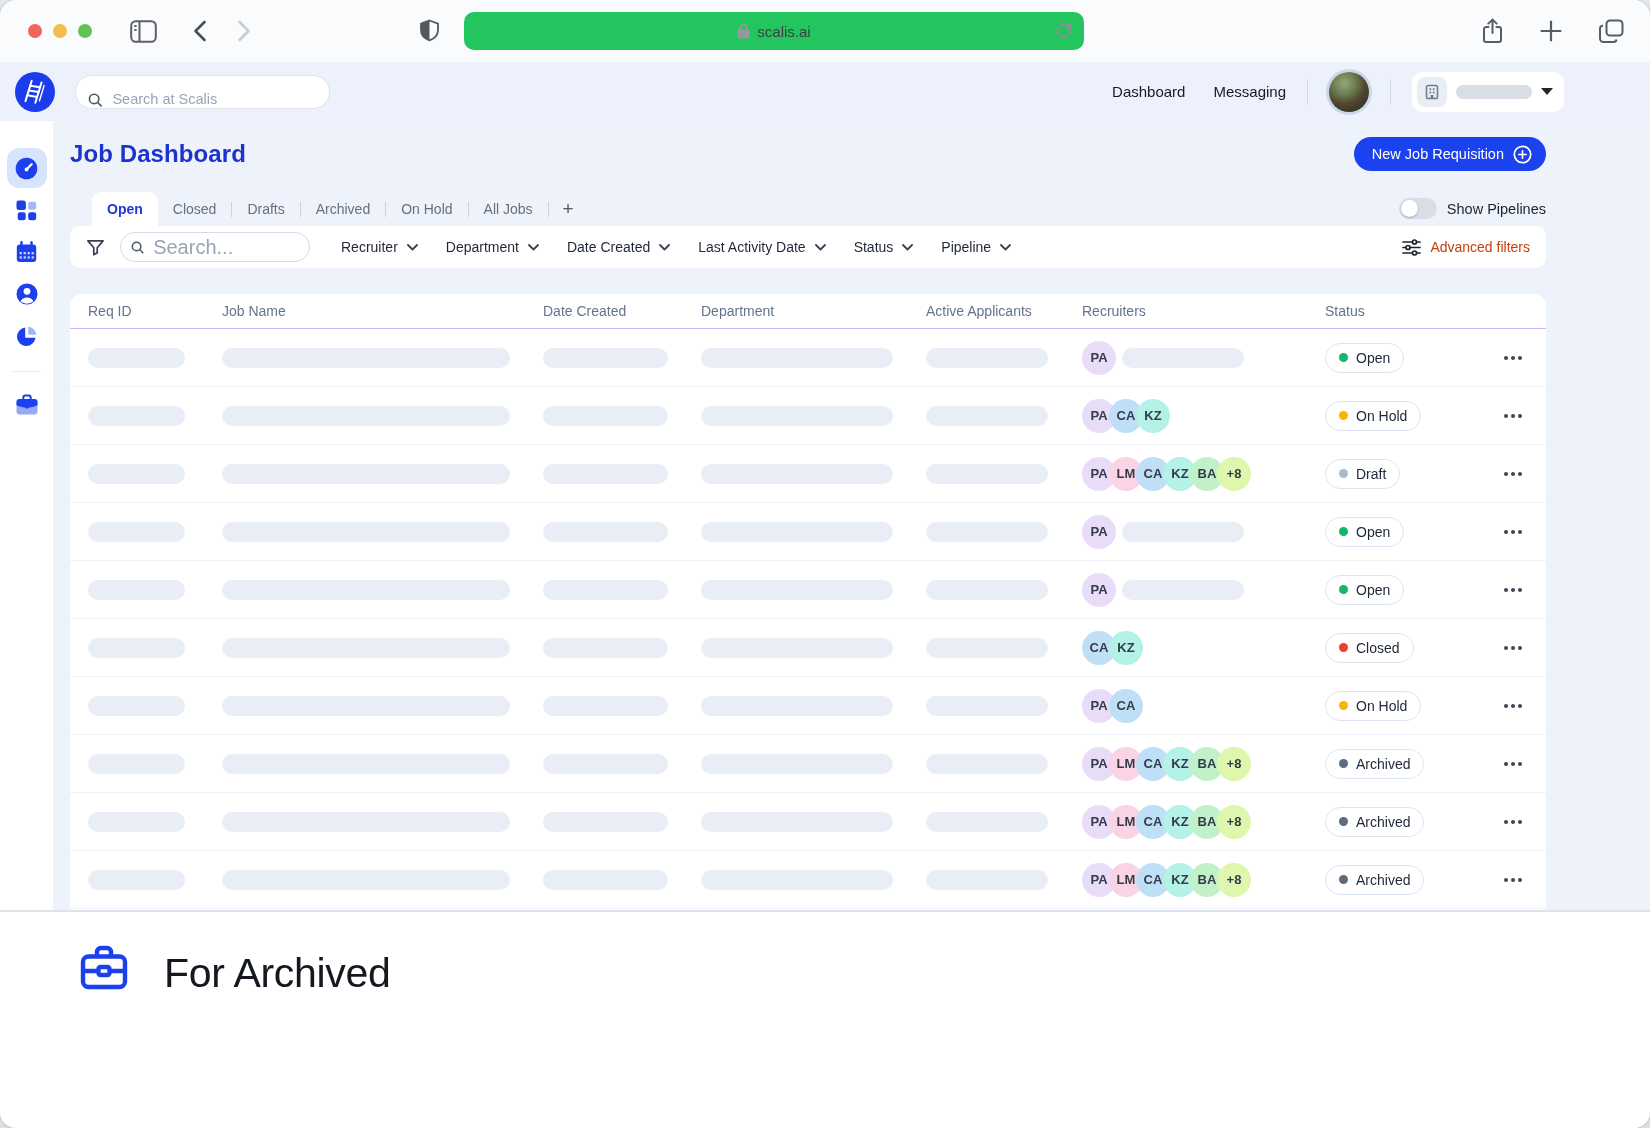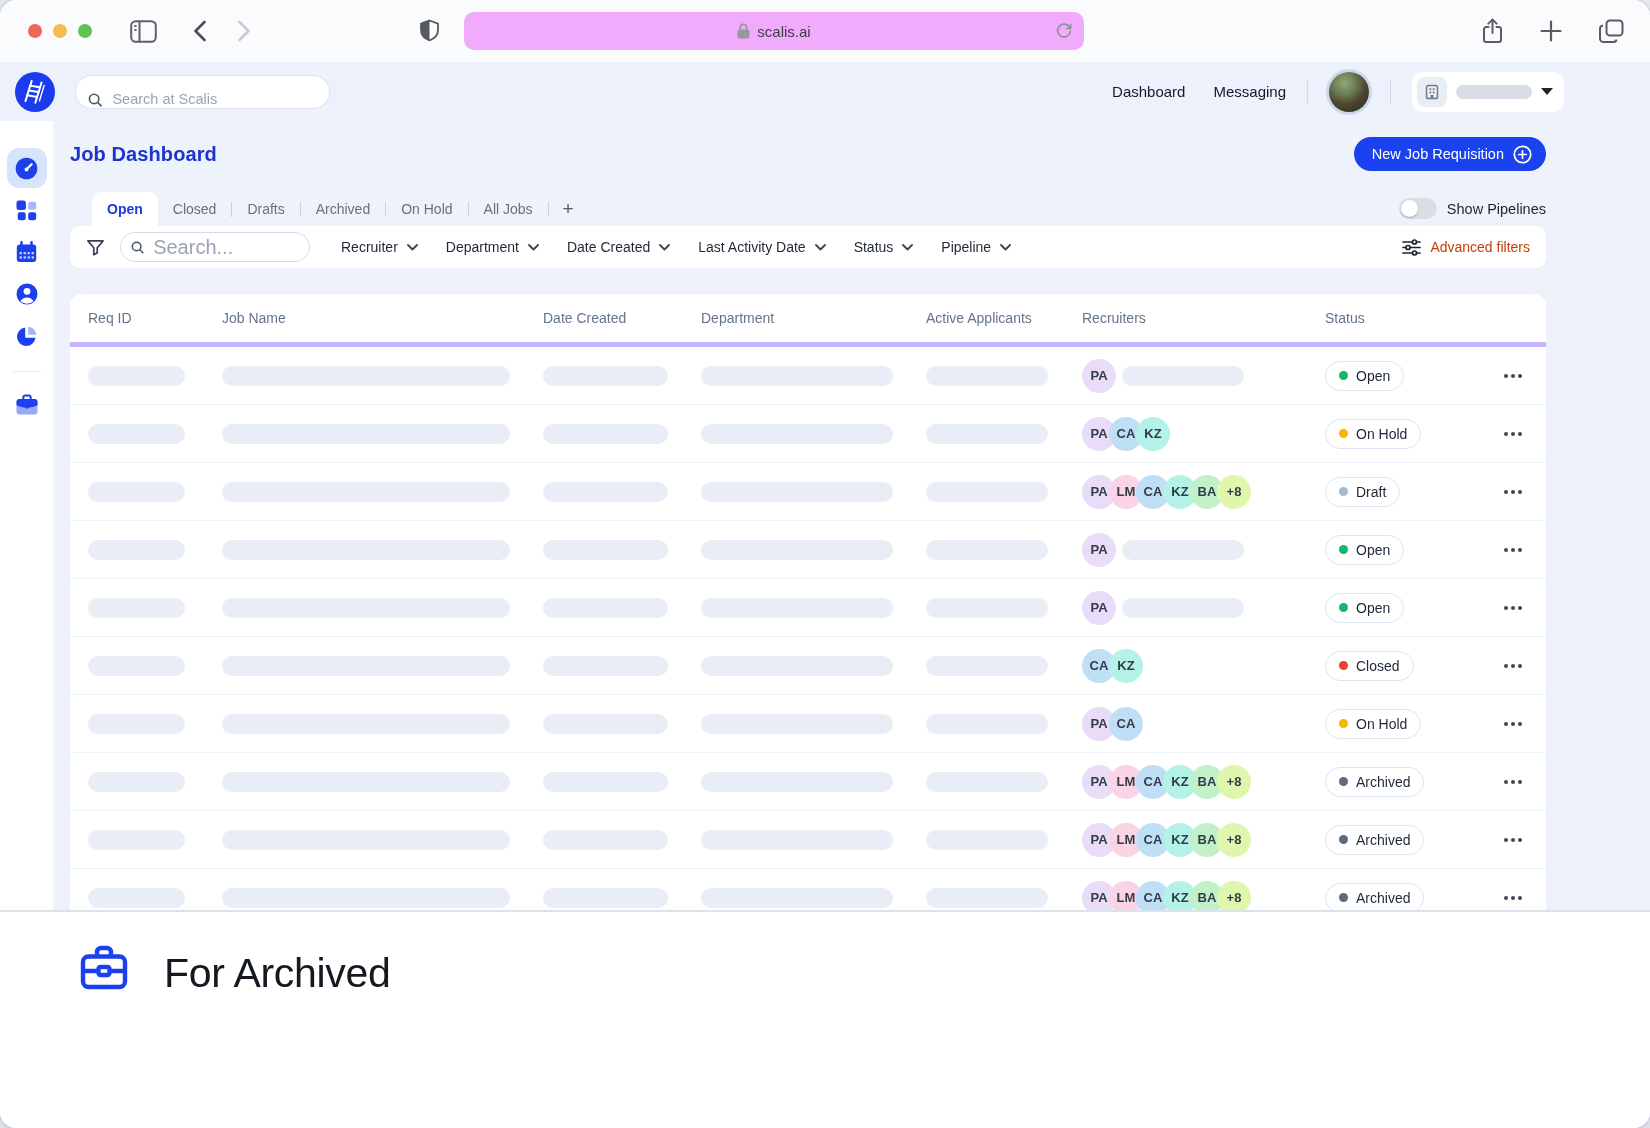--- a/index.html
+++ b/index.html
@@ -7,21 +7,21 @@
   .window{ width:1650px; height:1128px; border-radius:16px; overflow:hidden; background:#eef2fa;
            box-shadow:0 4px 22px rgba(50,70,110,.28), 0 0 0 1px rgba(120,135,160,.18);
            display:flex; flex-direction:column; position:relative; }
 
   
   .browser-bar{ height:62px; background:#fafbfc; display:flex; align-items:center; padding:0 26px 0 28px; flex:none; }
   .traffic{ display:flex; gap:11px; }
   .tl{ width:14px; height:14px; border-radius:50%; }
   .tl.red{ background:#f0655c; } .tl.yel{ background:#f5bd4d; } .tl.grn{ background:#62c354; }
   .chrome-btn{ background:none; border:none; padding:0; display:flex; align-items:center; justify-content:center; cursor:pointer; }
-  .url-bar{ width:620px; height:38px; background:#f0abfc; border-radius:10px; display:flex; align-items:center;
+  .url-bar{ width:620px; height:38px; background:#22c55e; border-radius:10px; display:flex; align-items:center;
             justify-content:center; gap:7px; position:relative; margin-left:24px; }
   .url-text{ font-size:15px; color:#3c3f44; }
   .refresh{ position:absolute; right:11px; top:10px; }
 
   
   .app-header{ height:59px; background:#edf1fb; display:flex; align-items:center; padding:0 86px 0 15px; flex:none; }
   .logo{ width:40px; height:40px; border-radius:50%; background:#1b3bec; display:flex; align-items:center; justify-content:center; flex:none; }
   .global-search{ margin-left:20px; width:255px; height:34px; background:#fff; border:1px solid #dde3ef; border-radius:17px;
                   display:flex; align-items:flex-end; padding:0 12px; gap:8px; }
   .global-search input{ border:none; outline:none; background:transparent; font-size:14.5px; color:#333; width:100%; font-family:inherit;}
@@ -39,21 +39,21 @@
 
   
   .app-body{ flex:1; display:flex; min-height:0; }
   .sidebar{ width:53px; background:#fff; flex:none; display:flex; flex-direction:column; align-items:center; padding-top:27px; }
   .side-item{ width:40px; height:40px; display:flex; align-items:center; justify-content:center; border-radius:12px; margin-bottom:2px; cursor:pointer;}
   .side-item.active{ background:#d7e4fd; }
   .side-sep{ width:29px; height:1px; background:#e7ecf4; margin:13px 0; }
 
   .content{ flex:1; display:flex; flex-direction:column; padding:0 104px 0 17px; min-width:0; }
   .title-row{ margin-top:16px; height:34px; display:flex; align-items:center; }
-  .page-title{ font-size:20px; font-weight:700; color:#1d33cf; letter-spacing:.1px; }
+  .page-title{ font-size:24px; font-weight:700; color:#1d33cf; letter-spacing:.1px; }
   .new-job-btn{ margin-left:auto; height:34px; border:none; border-radius:17px; background:#1a42ef; color:#fff;
                 font-size:14.5px; font-weight:500; display:flex; align-items:center; gap:9px; padding:0 14px 0 18px;
                 cursor:pointer; font-family:inherit; }
 
   .tabs-row{ margin-top:21px; height:34px; display:flex; align-items:flex-end; }
   .tabs{ display:flex; align-items:center; height:34px; margin-left:22px; }
   .tab{ padding:0 15px; font-size:14px; color:#68707f; cursor:pointer; height:34px; display:flex; align-items:center; }
   .tab.active{ background:#fff; border-radius:9px 9px 0 0; color:#1d3ad9; font-weight:700; }
   .tab-sep{ width:1px; height:15px; background:#ccd2dc; }
   .tab-plus{ padding:0 14px; color:#525a66; font-size:19px; cursor:pointer; display:flex; align-items:center; height:34px;}
@@ -67,21 +67,21 @@
                   display:flex; align-items:center; padding:0 10px; gap:7px; }
   .filter-search input{ border:none; outline:none; background:transparent; font-size:20px; color:#333; width:100%; font-family:inherit;}
   .filter-search input::placeholder{ color:#9aa4b5; }
   .fdrops{ display:flex; align-items:center; margin-left:17px; }
   .fdrop{ display:flex; align-items:center; gap:9px; font-size:14px; color:#1f2735; font-weight:500; padding:0 14px; cursor:pointer; }
   .adv{ margin-left:auto; display:flex; align-items:center; gap:9px; font-size:14px; color:#c2410c; cursor:pointer; }
 
   .table-panel{ margin-top:26px; background:#fff; border-radius:12px 12px 0 0; flex:1; min-height:0; overflow:hidden; }
   .trow{ display:grid; grid-template-columns:134px 321px 158px 225px 156px 243px 165px 1fr;
          align-items:center; padding:0 18px; height:58px; border-bottom:1px solid #eef2f8; }
-  .trow.head{ height:53px; border-bottom:5px solid #c4b5fd; }
+  .trow.head{ height:35px; border-bottom:1px solid #c4b5fd; }
   .th{ font-size:14px; color:#64748b; font-weight:500; }
   .sk{ height:20px; border-radius:10px; background:#e9eef6; }
   .sk.c1{ width:97px; } .sk.c2{ width:288px; } .sk.c3{ width:125px; } .sk.c4{ width:192px; } .sk.c5{ width:122px; }
   .recruiters{ display:flex; align-items:center; }
   .chip{ width:34px; height:34px; border-radius:50%; display:flex; align-items:center; justify-content:center;
          font-size:13px; font-weight:600; color:#333c49; margin-left:-7px; flex:none; }
   .chip:first-child{ margin-left:0; }
   .sk.rec{ width:122px; margin-left:6px; }
   .badge{ display:inline-flex; align-items:center; gap:8px; height:30px; padding:0 13px; background:#fff;
           border:1.5px solid #dbe5f2; border-radius:16px; font-size:14px; font-weight:500; color:#1d2735; width:max-content;}

